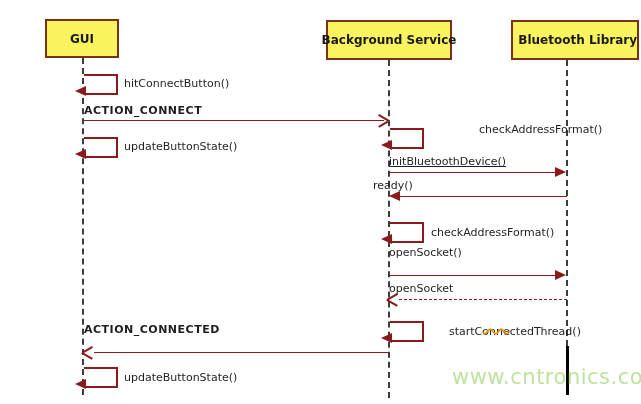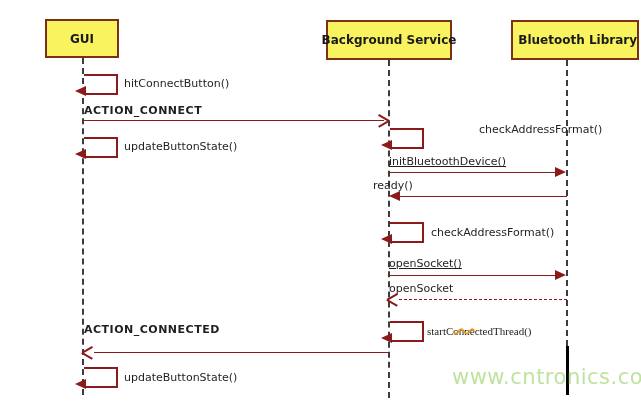--- a/index.html
+++ b/index.html
@@ -97,32 +97,32 @@
 
   <div class="msg center" style="left:373px;top:178px;width:178px;">ready()</div>
   <div class="aline" style="left:399px;top:196px;width:168px;"></div>
   <span class="tri left" style="left:389px;top:191px;"></span>
 
   <div class="loop" style="left:390px;top:222px;">
     <span class="tri left"></span>
   </div>
   <span class="msg" style="left:431px;top:225px;">checkAddressFormat()</span>
 
-  <div class="msg center" style="left:389px;top:256px;width:178px;text-decoration:underline;">openSocket()</div>
+  <div class="msg center" style="left:389px;top:245px;width:178px;">openSocket()</div>
   <div class="aline" style="left:389px;top:275px;width:167px;"></div>
   <span class="tri right" style="left:555px;top:270px;"></span>
 
   <div class="msg center" style="left:389px;top:281px;width:178px;">openSocket</div>
   <div class="aline dash" style="left:399px;top:299px;width:168px;"></div>
   <span class="ohead left" style="left:387px;top:293px;"></span>
 
   <div class="loop" style="left:390px;top:321px;">
     <span class="tri left"></span>
   </div>
-  <span class="msg" style="left:427px;top:324px;font-family:Liberation Serif, serif;"><span>startC</span><span class="squiggle">onne</span><span>ctedThread()</span></span>
+  <span class="msg" style="left:449px;top:324px;"><span>startC</span><span class="squiggle">onne</span><span>ctedThread()</span></span>
 
   <div class="msg center caps" style="left:84px;top:322px;width:304px;">ACTION_CONNECTED</div>
   <div class="aline" style="left:94px;top:352px;width:294px;"></div>
   <span class="ohead left" style="left:82px;top:346px;"></span>
 
   <div class="loop" style="left:84px;top:367px;">
     <span class="tri left"></span>
   </div>
   <span class="msg" style="left:124px;top:370px;">updateButtonState()</span>
 

